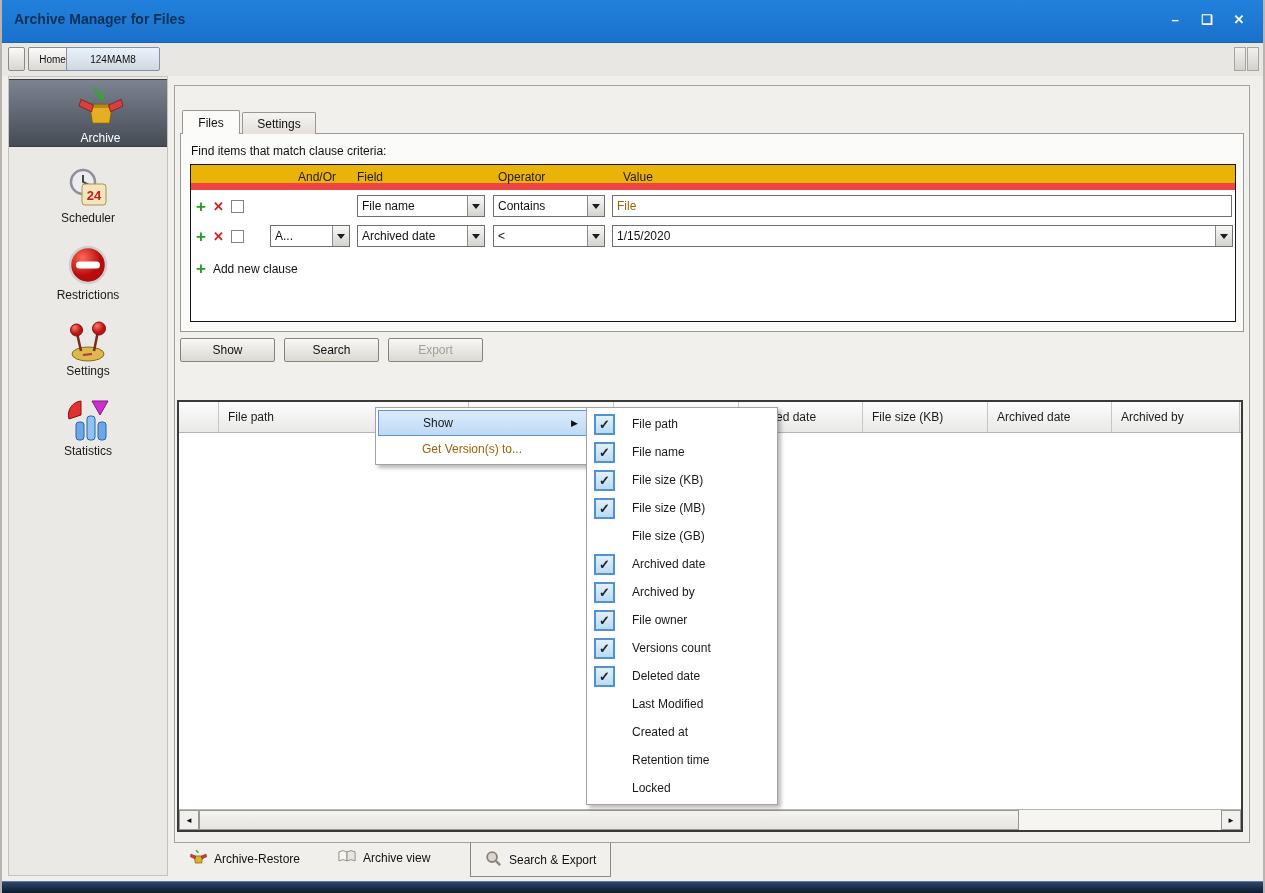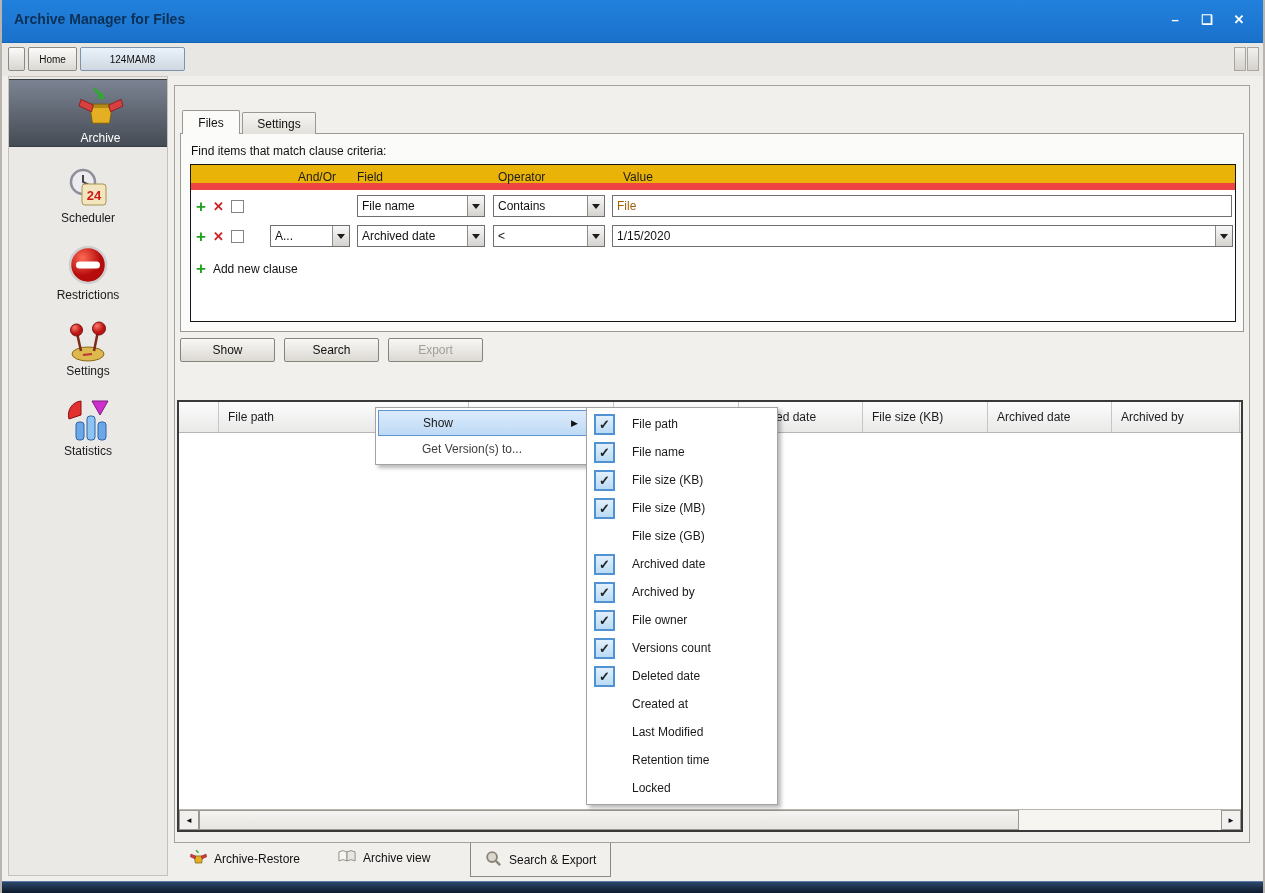--- a/index.html
+++ b/index.html
@@ -90,21 +90,21 @@
             font-size:8px; color:#111; }
   .sb-thumb { position:absolute; top:0; left:20px; width:820px; height:20px;
               background:linear-gradient(#f5f4f2,#e7e5e1); border:1px solid #9b988f; }
 
   
   .menu { position:absolute; background:#fff; border:1px solid #a3a3a3;
           box-shadow:3px 3px 4px rgba(0,0,0,.28); z-index:20; padding:2px 2px; }
   .menu-item { height:26px; display:flex; align-items:center; padding-left:44px;
                font-size:12px; color:#1a1a1a; position:relative; cursor:default; }
   .menu-item.highlighted { background:linear-gradient(#dcebfc,#bedaf5); border:1px solid #5e96d2; }
-  .menu-item.disabled { color:#404040; }
+  .menu-item.disabled { color:#a16207; }
   .menu-arrow { position:absolute; right:9px; font-size:9px; color:#111; }
 
   .cm-item { height:28px; display:flex; align-items:center; padding-left:5px; font-size:12px;
              color:#1a1a1a; cursor:default; }
   .cm-check { width:21px; height:21px; border:2px solid #5092d2;
               background:linear-gradient(#e2f0fb,#b9dbf4); display:flex; align-items:center;
               justify-content:center; font-weight:bold; font-size:13px; color:#222;
               visibility:hidden; margin-right:17px; }
   .cm-item.checked .cm-check { visibility:visible; }
 
@@ -128,21 +128,21 @@
       <span class="win-btn">❑</span>
       <span class="win-btn">✕</span>
     </div>
   </div>
 
   <div class="tabrow">
     <span class="tab-stub"></span>
     <div class="navtab" style="left:26px;width:49px;">
       <span>Home</span>
     </div>
-    <div class="navtab active" style="left:78px;width:105px;">
+    <div class="navtab active" style="left:64px;width:94px;">
       <span>124MAM8</span>
     </div>
     <div class="tabrow-end">
         <span></span>
         <span></span>
       </div>
   </div>
 
   <div class="sidebar">
     <div class="side-item selected" style="top:2px;height:68px;">
@@ -372,25 +372,25 @@
     <div class="cm-item checked">
       <span class="cm-check">✓</span>
       <span>Versions count</span>
     </div>
     <div class="cm-item checked">
       <span class="cm-check">✓</span>
       <span>Deleted date</span>
     </div>
     <div class="cm-item">
       <span class="cm-check">✓</span>
+      <span>Last Modified</span>
+    </div>
+    <div class="cm-item">
+      <span class="cm-check">✓</span>
       <span>Created at</span>
-    </div>
-    <div class="cm-item">
-      <span class="cm-check">✓</span>
-      <span>Last Modified</span>
     </div>
     <div class="cm-item">
       <span class="cm-check">✓</span>
       <span>Retention time</span>
     </div>
     <div class="cm-item">
       <span class="cm-check">✓</span>
       <span>Locked</span>
     </div>
   </div>

